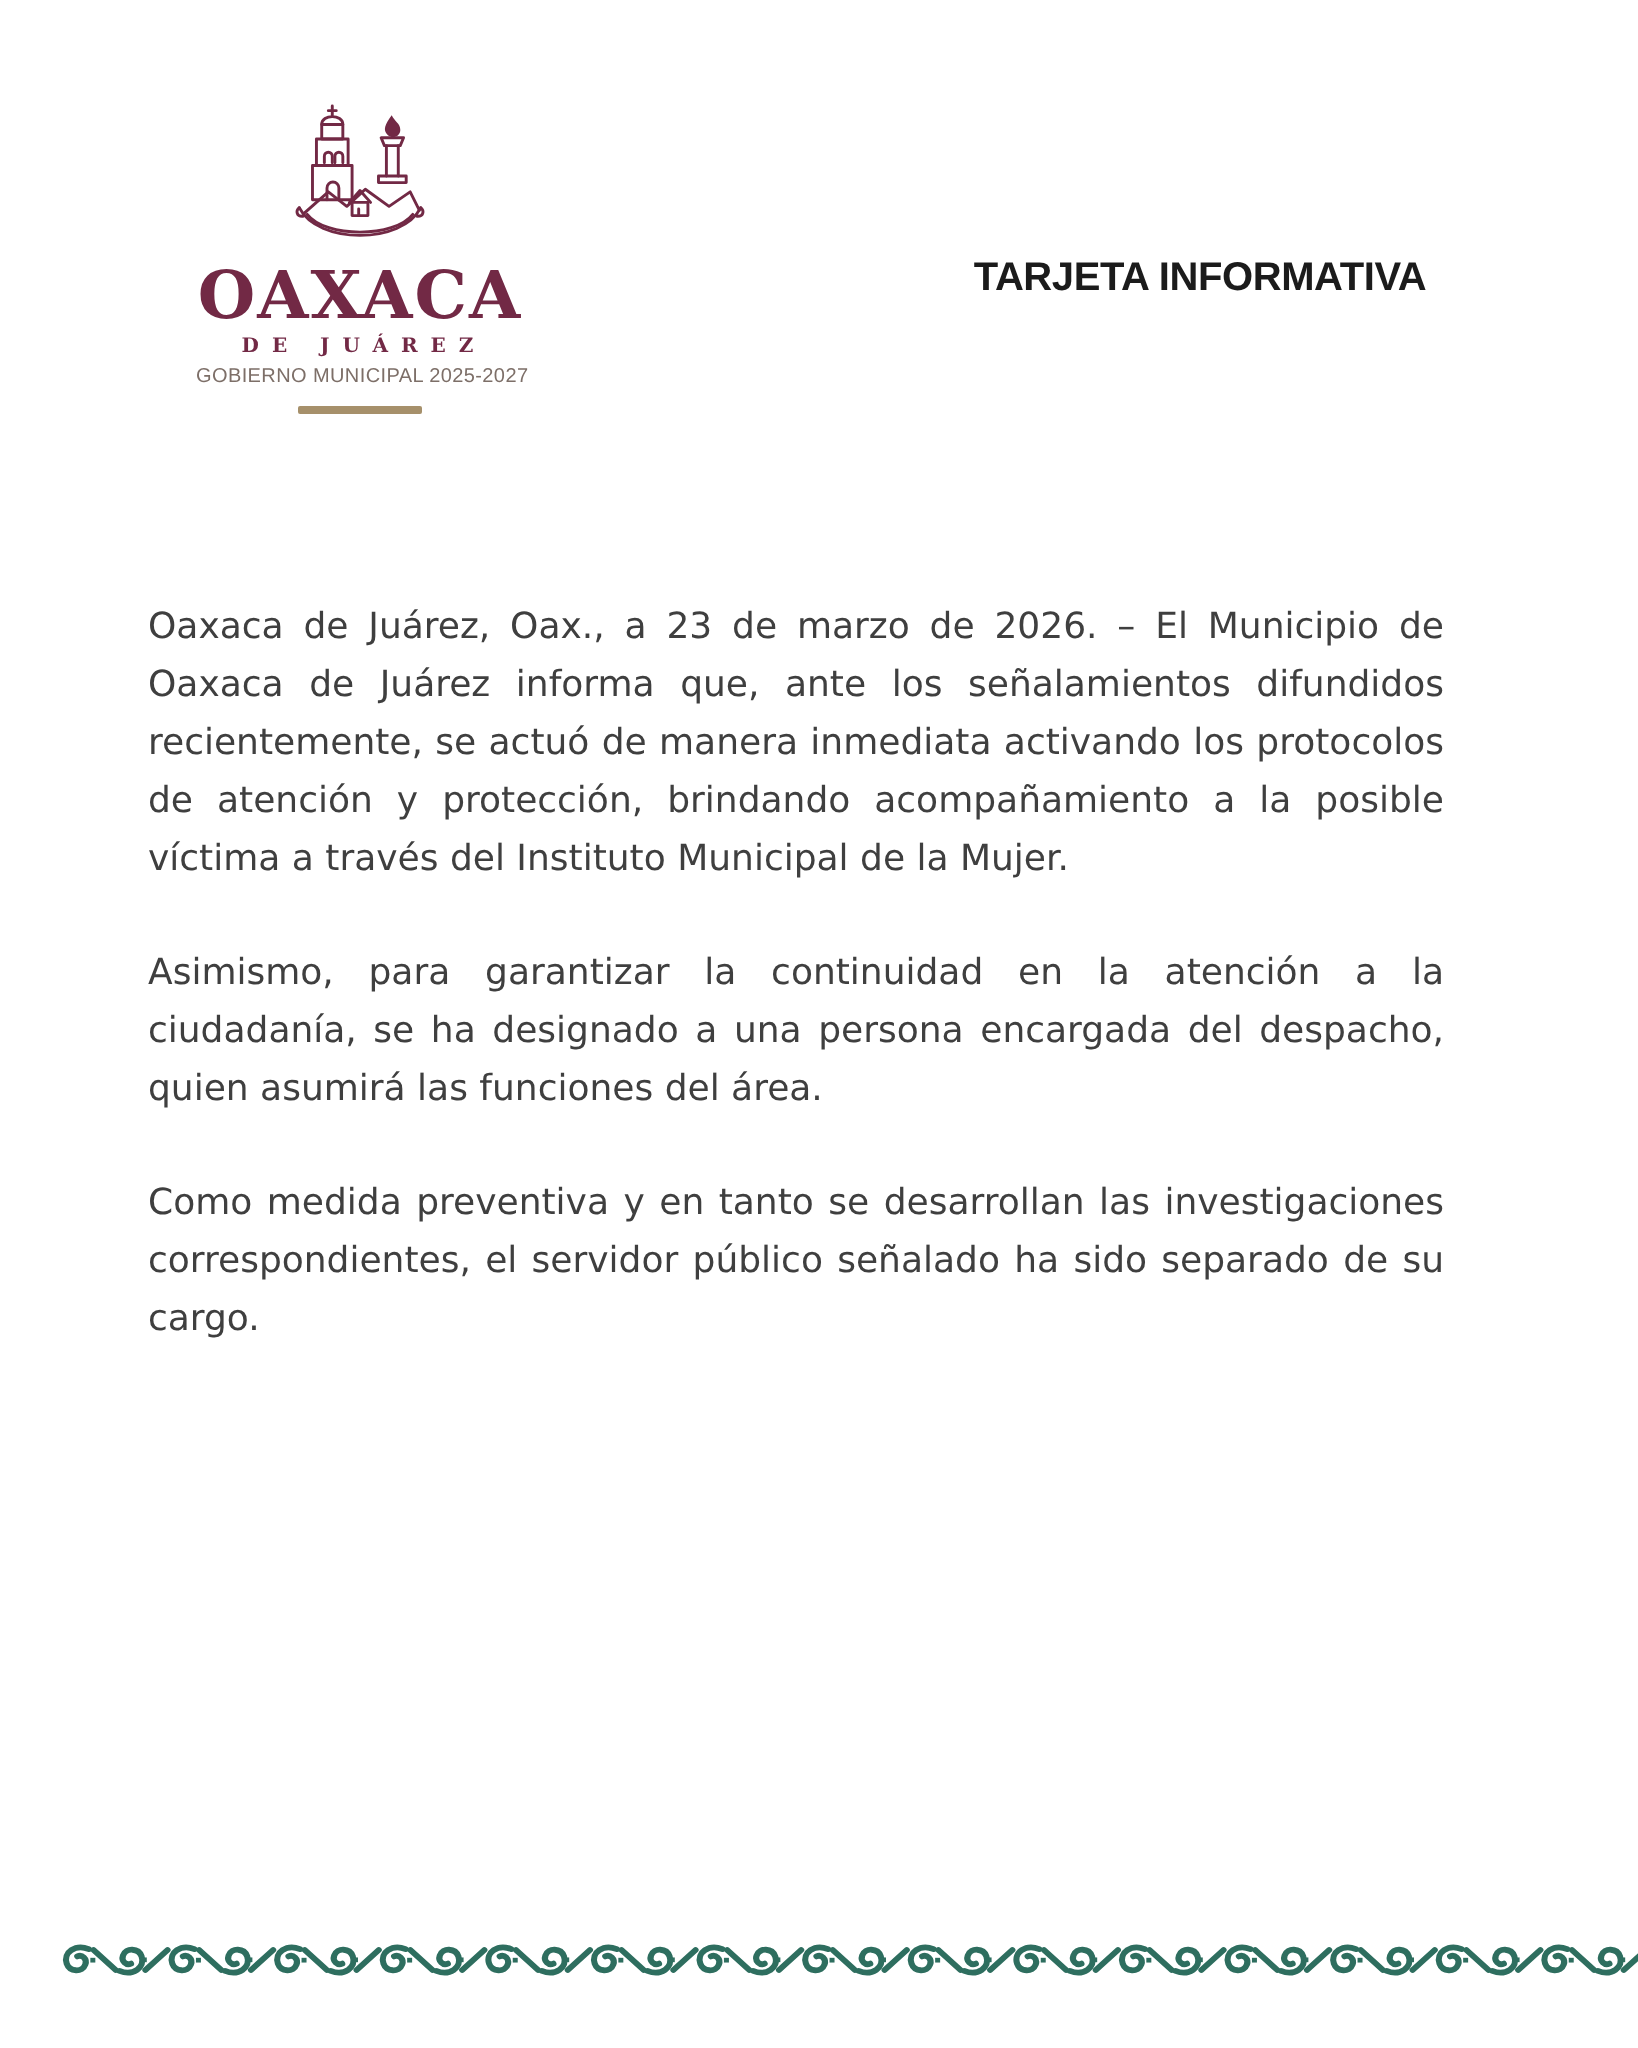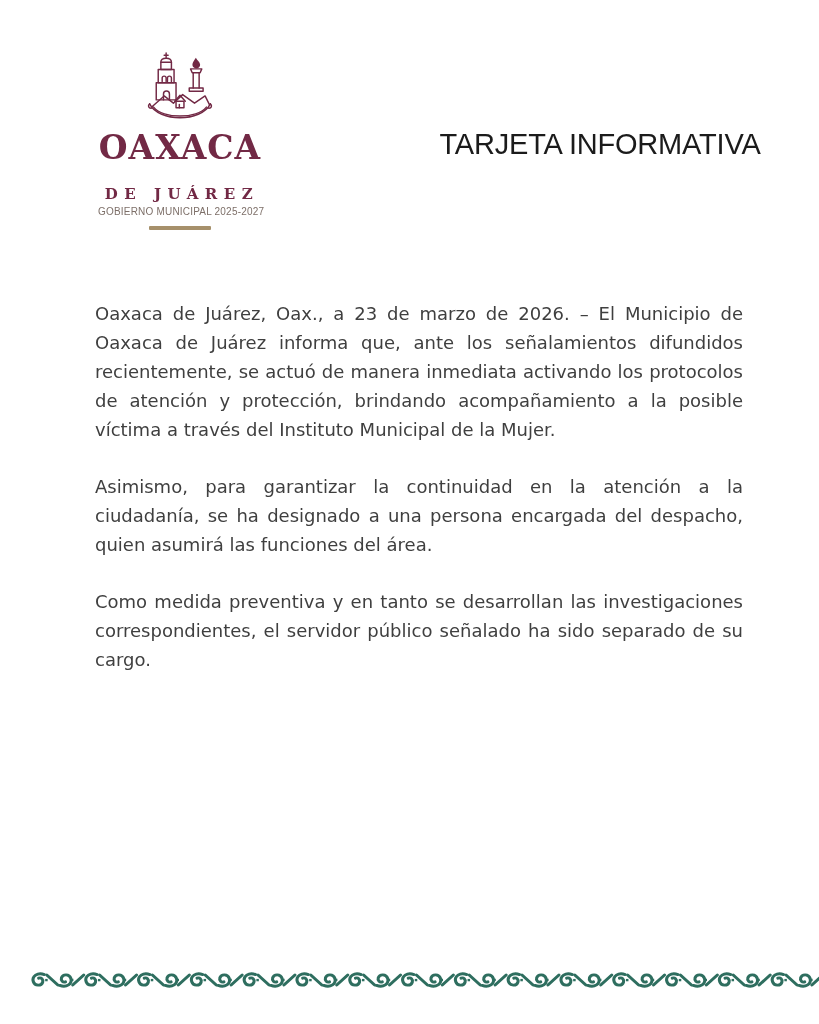--- a/index.html
+++ b/index.html
@@ -28,45 +28,45 @@
     text-align:center;color:var(--maroon);
   }
   .emblem{line-height:0;}
   .emblem svg{display:inline-block;}
   .logo-name{
     font-family:"DejaVu Serif",serif;font-weight:bold;
     font-size:33px;line-height:1;letter-spacing:1px;margin-top:5px;
   }
   .logo-sub{
     font-family:"DejaVu Serif",serif;font-weight:bold;
-    font-size:15px;line-height:1;letter-spacing:6.5px;margin-top:23px;
+    font-size:10px;line-height:1;letter-spacing:6.5px;margin-top:5px;
     padding-left:4px; 
   }
   .logo-gov{
     font-family:"Liberation Sans",sans-serif;
     font-size:10px;line-height:1;letter-spacing:0.2px;margin-top:5px;
     color:var(--logo-gray);white-space:nowrap;
   }
   .logo-bar{
     width:62px;height:4px;background:var(--gold);
     margin:9px auto 0;border-radius:1px;
   }
 
   
   .title{
     position:absolute;left:420px;top:128px;width:360px;margin:0;
     text-align:center;
-    font-family:"Liberation Sans",sans-serif;font-weight:normal;
-    font-size:29px;letter-spacing:-0.2px;color:var(--title-black);
+    font-family:"Liberation Sans",sans-serif;font-weight:bold;
+    font-size:20px;letter-spacing:-0.2px;color:var(--title-black);
     white-space:nowrap;
   }
 
   
   .doc-body{
-    position:absolute;left:95px;top:299px;width:648px;
+    position:absolute;left:74px;top:299px;width:648px;
   }
   .doc-body p{
     margin:0 0 28px 0;
     font-size:18px;line-height:29px;
     text-align:justify;text-justify:inter-word;
     color:var(--body-text);
   }
   .doc-body p.signature{
     text-align:center;margin-top:54px;margin-bottom:0;
   }

